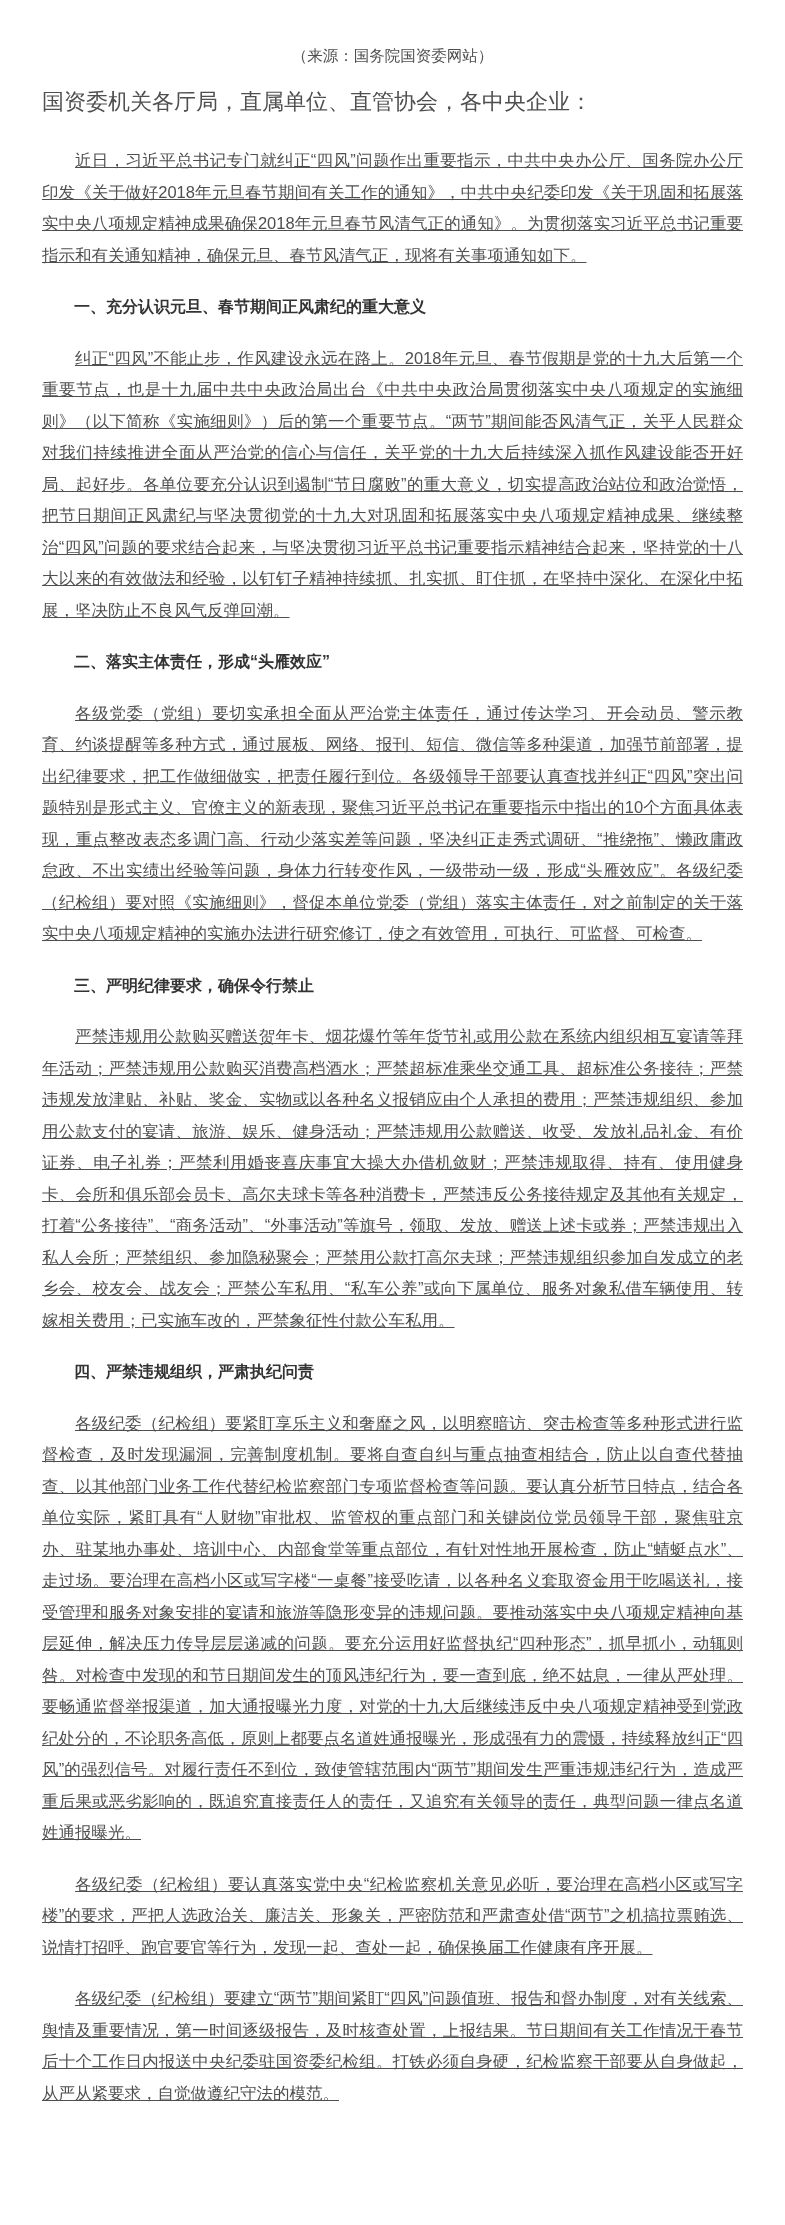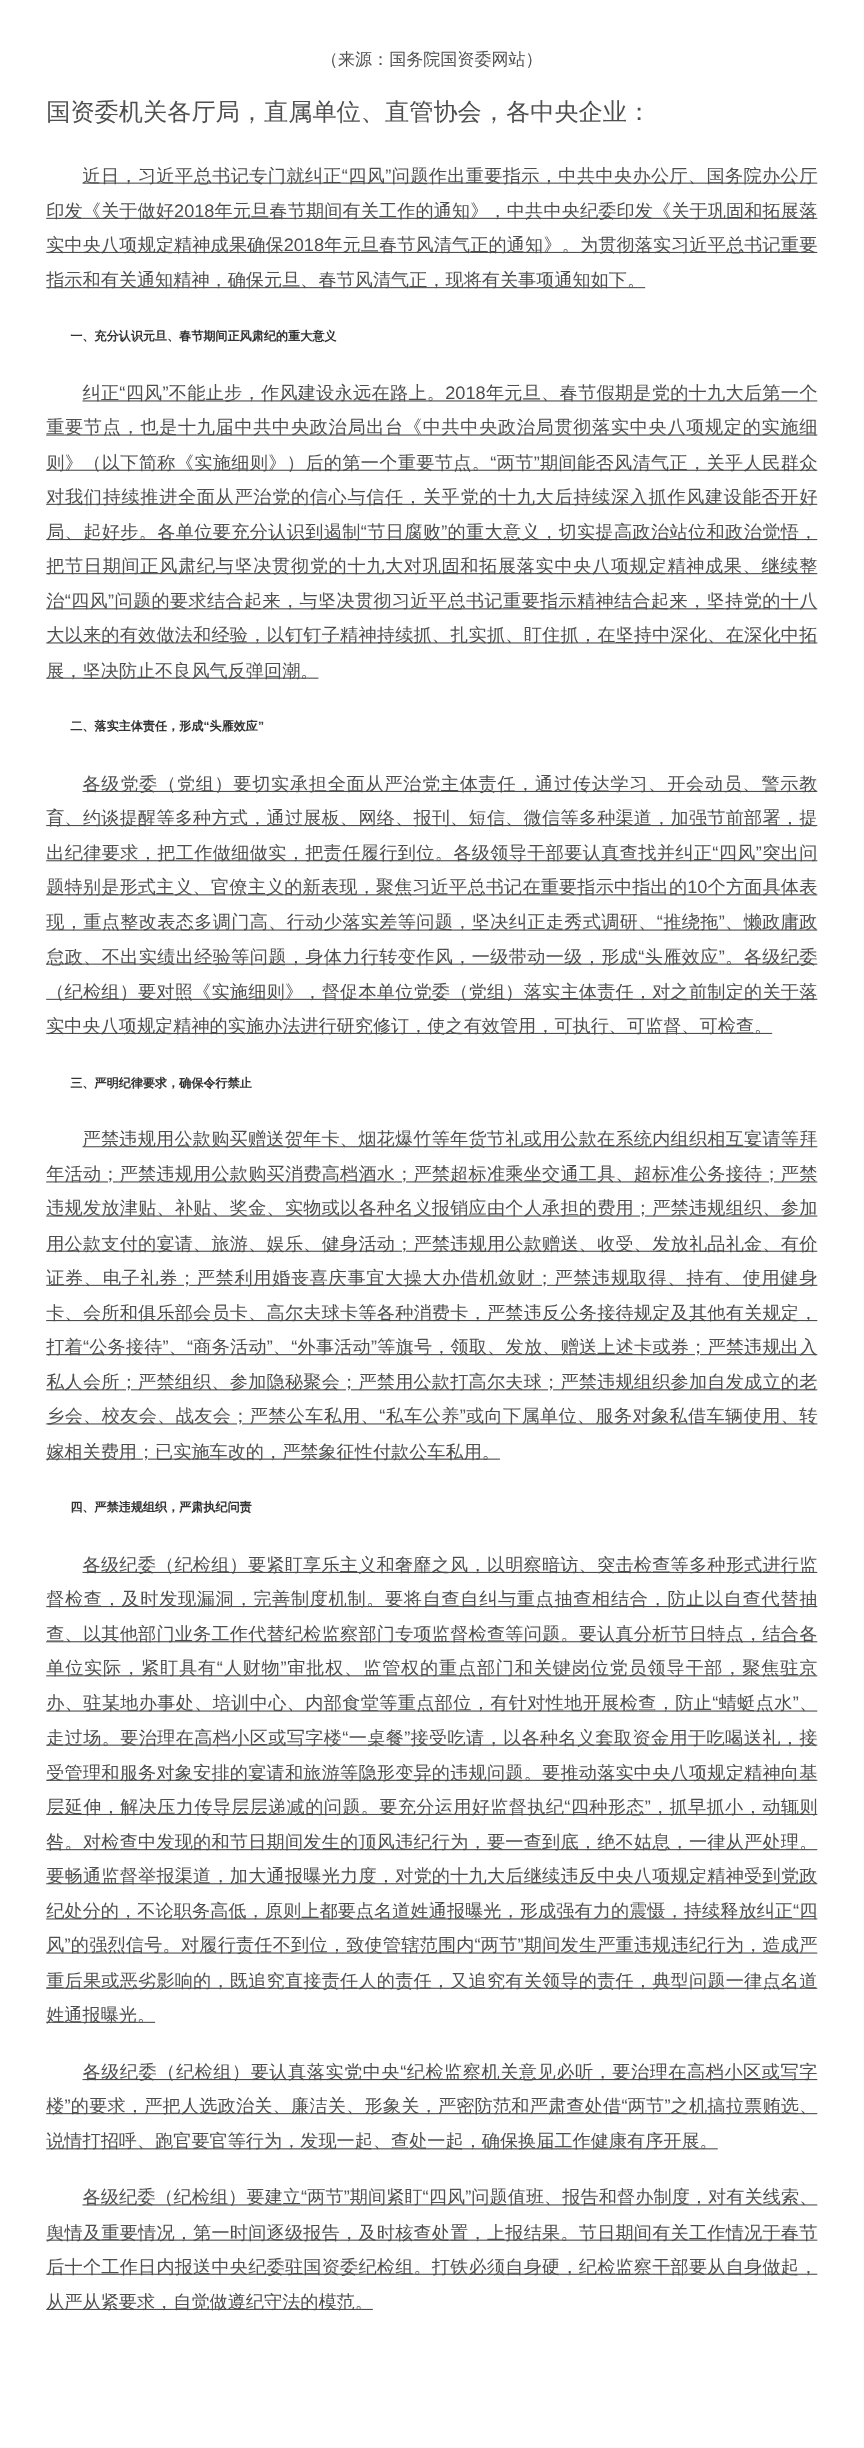--- a/index.html
+++ b/index.html
@@ -21,41 +21,40 @@
     padding:40px 42px 0 42px;
     background:var(--page-bg);
     outline:1px solid #f1f1f1;
   }
   .source{
     text-align:center;
     font-size:15.5px;
     line-height:31.5px;
     margin:0 0 14px 0;
     color:var(--body-text);
-    font-family:Liberation Mono, monospace;
   }
   .salutation{
     font-size:22px;
     line-height:31.5px;
     margin:0 0 28px 0;
     color:var(--body-text);
     text-align:left;
   }
   p.para{
     font-size:16.5px;
     line-height:31.5px;
     margin:0 0 20px 0;
     text-indent:2em;
     text-align:justify;
     color:var(--body-text);
     word-break:break-all;
     text-decoration:underline;
   }
   h2.heading{
-    font-size:11px;
+    font-size:16px;
     line-height:31.5px;
     margin:0 0 20px 0;
     text-indent:2em;
     font-weight:bold;
     color:var(--heading-text);
     text-align:left;
   }
 </style>
 </head>
 <body>

